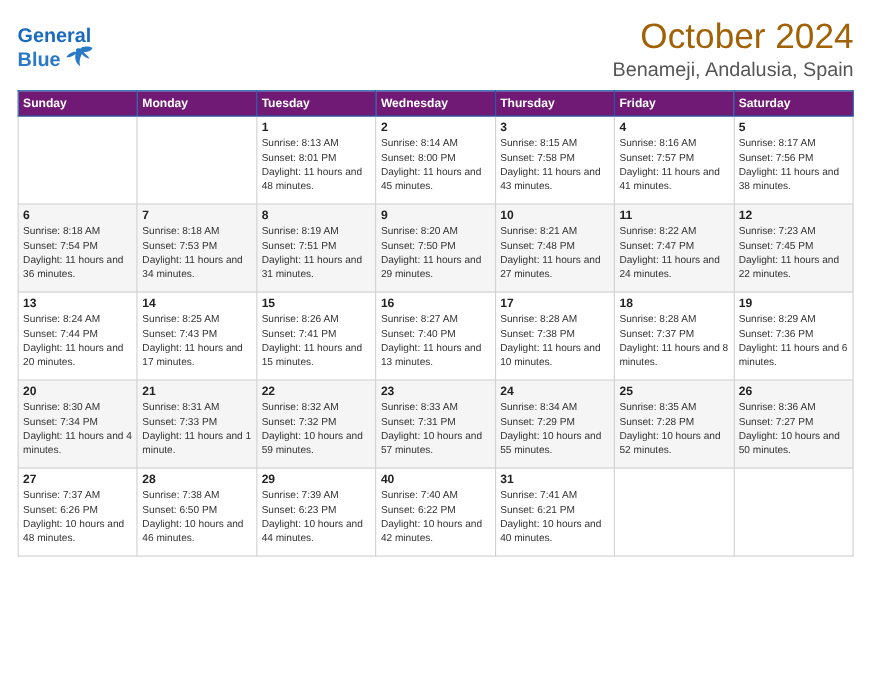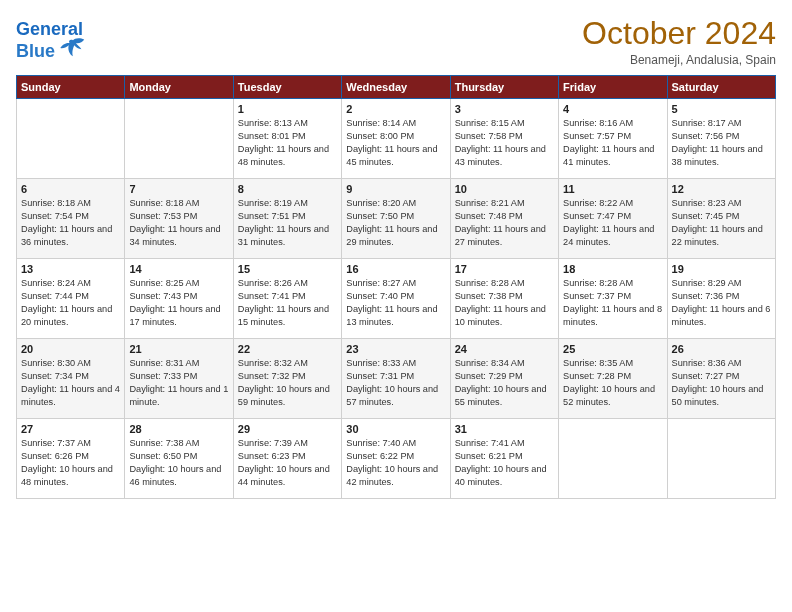--- a/index.html
+++ b/index.html
@@ -45,31 +45,31 @@
     .title-area {
       text-align: right;
     }
     .month-title {
       font-size: 32px;
       font-weight: 300;
       color: #a16207;
       line-height: 1.1;
     }
     .subtitle {
-      font-size: 12px;
+      font-size: 18px;
       color: #555;
       margin-top: 2px;
     }
     .calendar {
       width: 100%;
       border-collapse: collapse;
       font-size: 10px;
     }
     .calendar thead tr th {
-      background-color: #7f1d1d;
+      background-color: #701a75;
       color: #fff;
       padding: 5px 4px;
       text-align: left;
       font-size: 11px;
       font-weight: bold;
       border: 1px solid #1a5fa8;
     }
     .calendar tbody tr td {
       border: 1px solid #d0d0d0;
       vertical-align: top;
@@ -199,21 +199,21 @@
 Daylight: 11 hours and 27 minutes.</div>
           </td>
           <td>
             <div class="day-number">11</div>
             <div class="day-info" style="white-space: pre-line;">Sunrise: 8:22 AM
 Sunset: 7:47 PM
 Daylight: 11 hours and 24 minutes.</div>
           </td>
           <td>
             <div class="day-number">12</div>
-            <div class="day-info" style="white-space: pre-line;">Sunrise: 8:23 AM
+            <div class="day-info" style="white-space: pre-line;">Sunrise: 7:23 AM
 Sunset: 7:45 PM
 Daylight: 11 hours and 22 minutes.</div>
           </td>
         </tr>
         <tr>
           <td>
             <div class="day-number">13</div>
             <div class="day-info" style="white-space: pre-line;">Sunrise: 8:24 AM
 Sunset: 7:44 PM
 Daylight: 11 hours and 20 minutes.</div>
@@ -312,21 +312,21 @@
 Sunset: 6:50 PM
 Daylight: 10 hours and 46 minutes.</div>
           </td>
           <td>
             <div class="day-number">29</div>
             <div class="day-info" style="white-space: pre-line;">Sunrise: 7:39 AM
 Sunset: 6:23 PM
 Daylight: 10 hours and 44 minutes.</div>
           </td>
           <td>
-            <div class="day-number">30</div>
+            <div class="day-number">40</div>
             <div class="day-info" style="white-space: pre-line;">Sunrise: 7:40 AM
 Sunset: 6:22 PM
 Daylight: 10 hours and 42 minutes.</div>
           </td>
           <td>
             <div class="day-number">31</div>
             <div class="day-info" style="white-space: pre-line;">Sunrise: 7:41 AM
 Sunset: 6:21 PM
 Daylight: 10 hours and 40 minutes.</div>
           </td>

